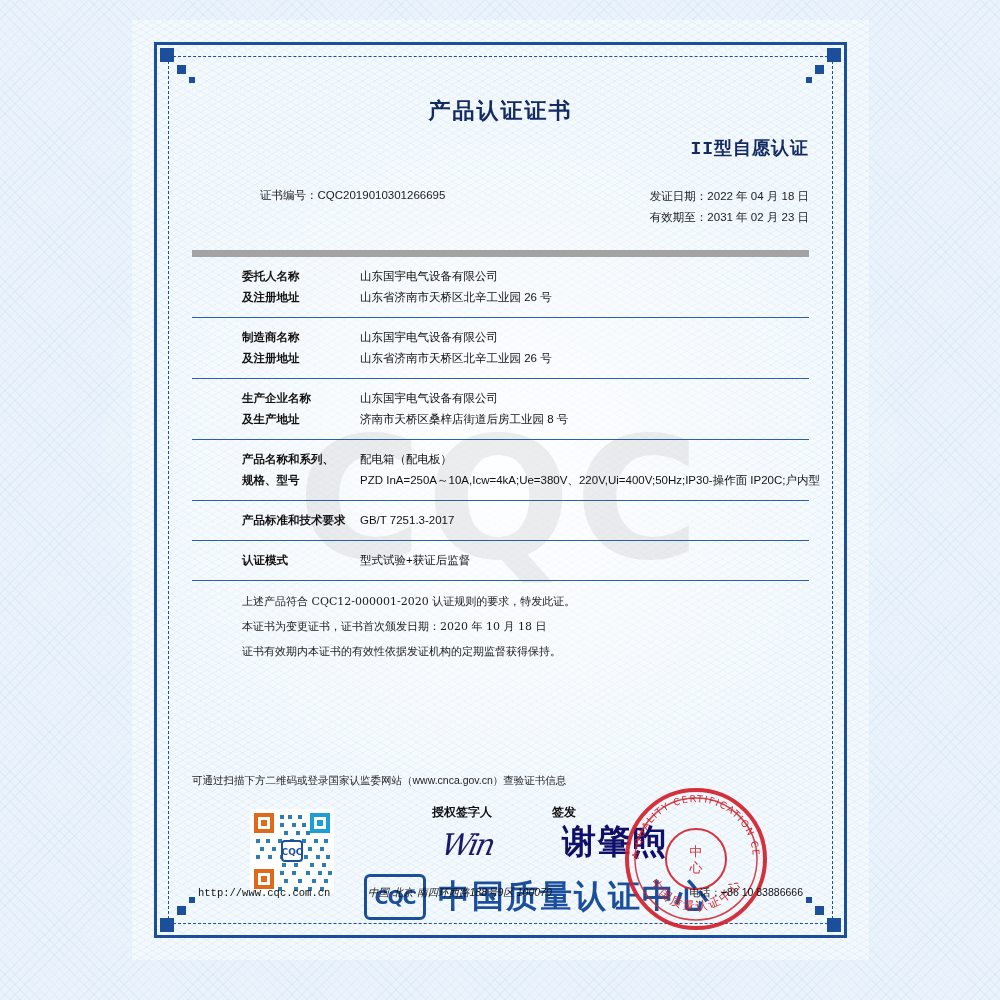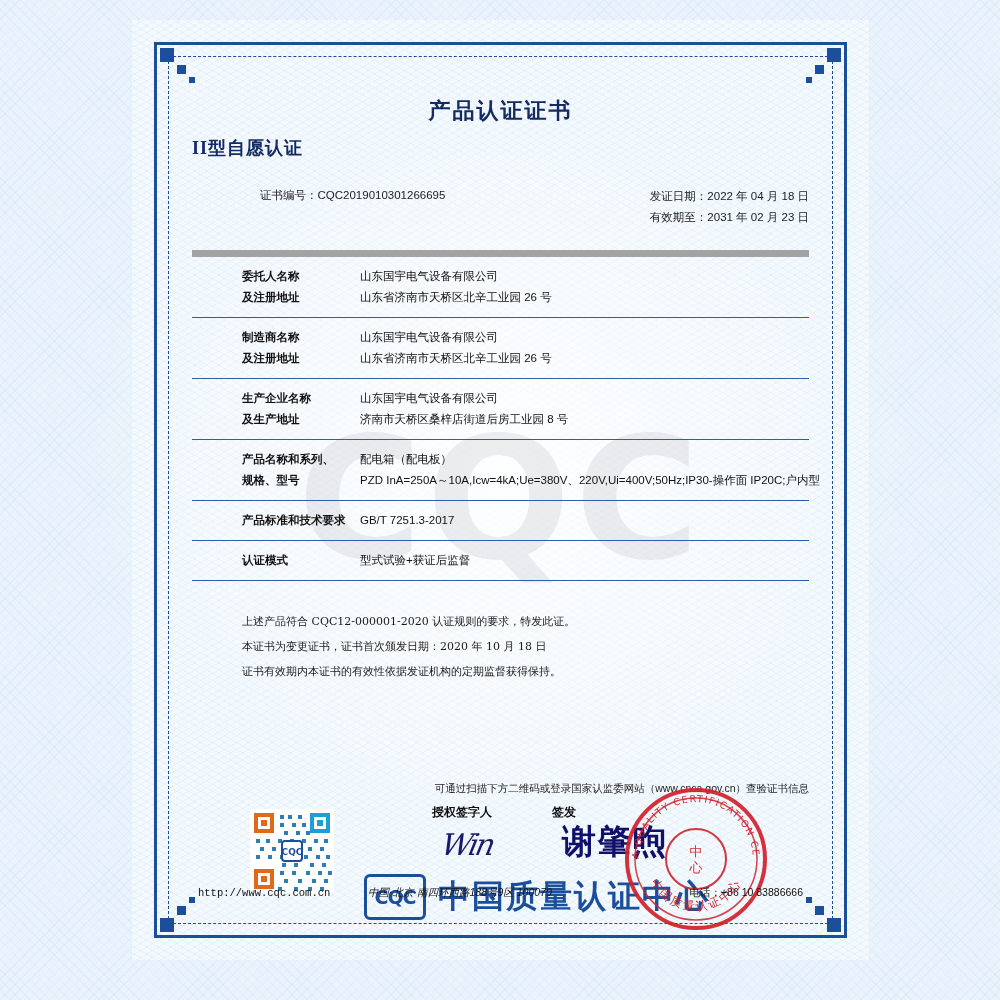--- a/index.html
+++ b/index.html
@@ -113,22 +113,22 @@
   .title {
     text-align: center;
     font-family: "DejaVu Sans", sans-serif;
     font-weight: bold;
     font-size: 22px;
     letter-spacing: 2px;
     color: #142a63;
     margin-top: 22px;
   }
   .subtitle {
-    text-align: left;
-    font-family: Liberation Serif, serif;
+    text-align: right;
+    font-family: Liberation Mono, monospace;
     font-weight: bold;
     font-size: 18px;
     letter-spacing: 1px;
     color: #142a63;
     margin-top: 10px;
   }
 
   .meta {
     margin-top: 26px;
     position: relative;
@@ -171,21 +171,21 @@
   .row .value {
     flex: 1 1 auto;
     font-size: 11.5px;
     color: #111;
     line-height: 21px;
     padding-left: 8px;
   }
   .row .label div, .row .value div { white-space: nowrap; }
 
   .notes {
-    margin-top: 28px;
+    margin-top: 8px;
     padding-left: 50px;
     font-family: "DejaVu Serif", serif;
     font-size: 11px;
     color: #1a1a1a;
     line-height: 25px;
   }
 
   
   .watermark {
     position: absolute;
@@ -199,24 +199,23 @@
     letter-spacing: 4px;
     pointer-events: none;
     white-space: nowrap;
   }
 
   .qr-note {
     position: absolute;
     left: 0;
     right: 0;
     top: 700px;
-    text-align: right;
+    text-align: left;
     font-size: 10.5px;
     color: #222;
-    margin-top: 8px;
   }
 
   
   .qr {
     position: absolute;
     left: 58px;
     top: 735px;
     width: 84px;
     height: 84px;
     background: #fff;

